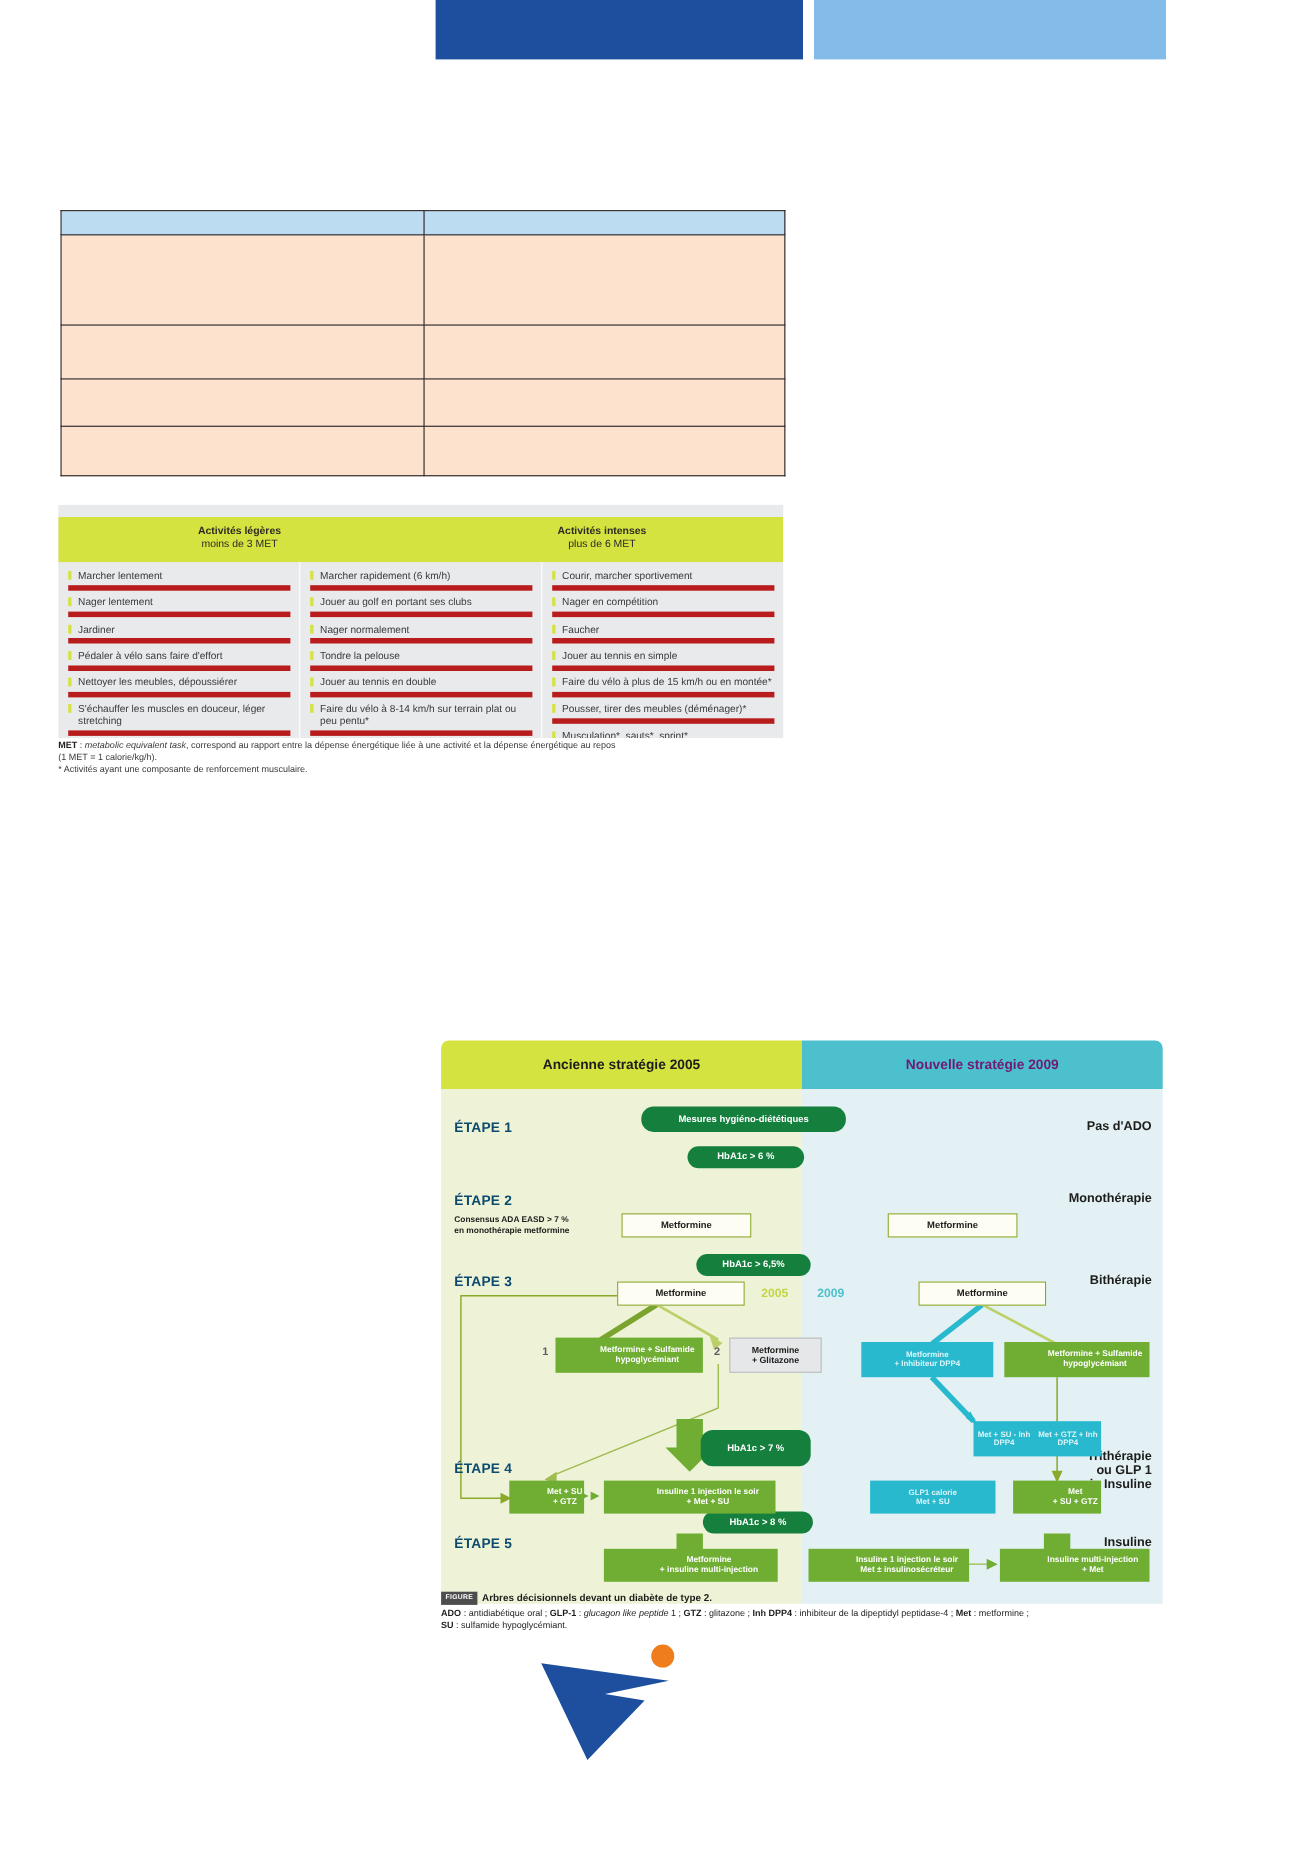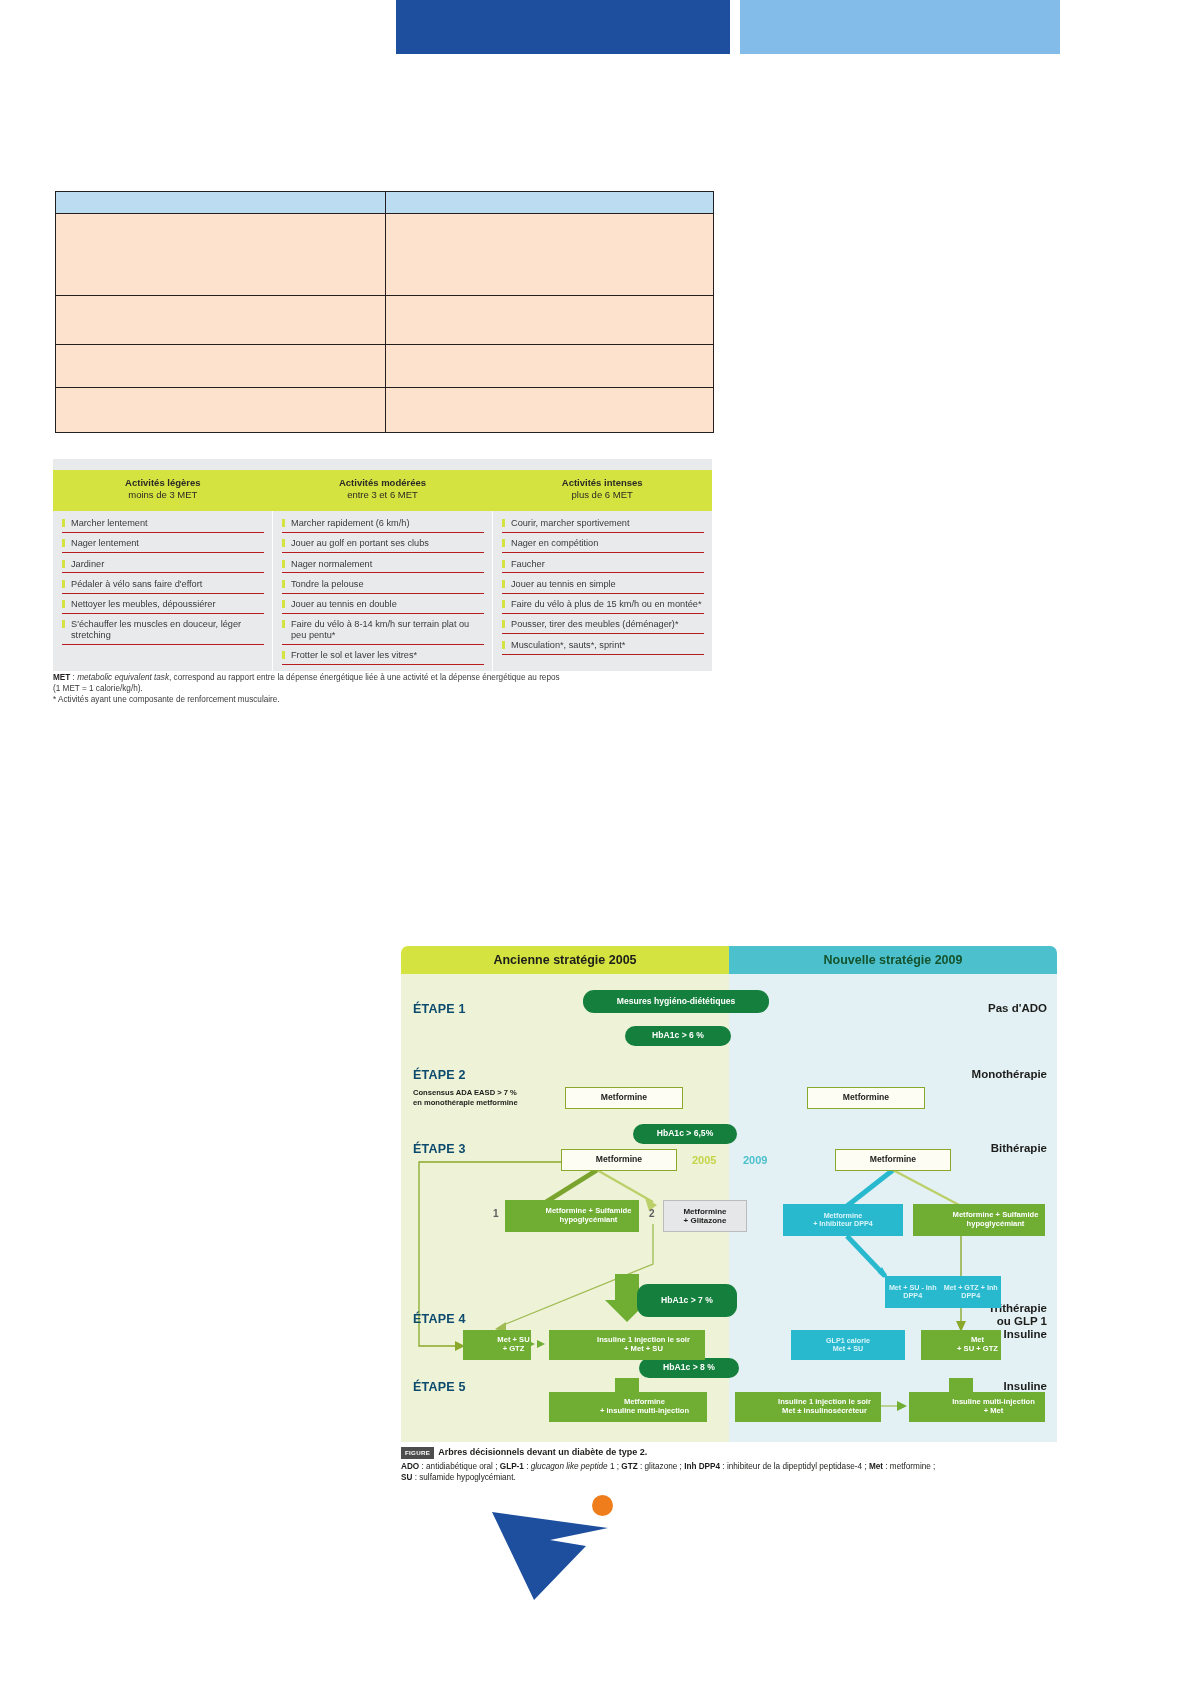--- a/index.html
+++ b/index.html
@@ -44,45 +44,45 @@
   .act-cols{display:flex;height:171px;}
   .act-col{
     flex:1;padding:7px 8px 0 9px;box-sizing:border-box;
     border-right:1px solid #ffffff;
   }
   .act-col:last-child{border-right:none;}
   .act-item{
     position:relative;
     font-size:9.2px;color:#3a3a3a;line-height:1.12;
     padding-left:9px;margin-bottom:5.5px;
-    border-bottom:1px solid #b91c1c;
+    border-bottom:5px solid #b91c1c;
     padding-bottom:3.5px;
   }
   .act-item:before{
     content:"";position:absolute;left:0;top:1px;
     width:3px;height:8px;background:#d4e33f;
   }
   .act-foot{
     position:absolute;left:53px;top:673px;width:660px;
     font-size:8.2px;color:#3a3a3a;line-height:1.32;
   }
   .act-foot b{color:#231f20;}
   .act-foot i{font-style:italic;}
 
   
   .strat{
     position:absolute;left:401px;top:946px;width:656px;height:496px;
   }
-  .strat-head{display:flex;height:28px;}
+  .strat-head{display:flex;height:44px;}
   .sh{
     flex:1;display:flex;align-items:center;justify-content:center;
     font-size:12.5px;font-weight:bold;
   }
   .sh.old{background:#d4e33f;color:#1d1d1b;border-radius:7px 0 0 0;}
-  .sh.new{background:#4cc0cd;color:#14532d;border-radius:0 7px 0 0;}
+  .sh.new{background:#4cc0cd;color:#701a75;border-radius:0 7px 0 0;}
   .strat-body{position:relative;height:468px;}
   .panel{position:absolute;top:0;bottom:0;}
   .panel.left{left:0;width:50%;background:#eef3d7;}
   .panel.right{left:50%;right:0;background:#e3f1f4;}
 
   .etape{
     position:absolute;left:12px;
     font-size:12.5px;font-weight:bold;color:#0c4a6e;
     letter-spacing:.2px;
   }
@@ -183,24 +183,20 @@
   </tbody>
 </table>
 
 <div class="act-fig">
   <div class="act-head">
     <div class="hcell">
       <div>Activités légères</div>
       <div class="sub">moins de 3 MET</div>
     </div>
     <div class="hcell">
-      <div>Activités modérées</div>
-      <div class="sub">entre 3 et 6 MET</div>
-    </div>
-    <div class="hcell">
       <div>Activités intenses</div>
       <div class="sub">plus de 6 MET</div>
     </div>
   </div>
   <div class="act-cols">
     <div class="act-col">
       <div class="act-item">Marcher lentement</div>
       <div class="act-item">Nager lentement</div>
       <div class="act-item">Jardiner</div>
       <div class="act-item">Pédaler à vélo sans faire d'effort</div>

